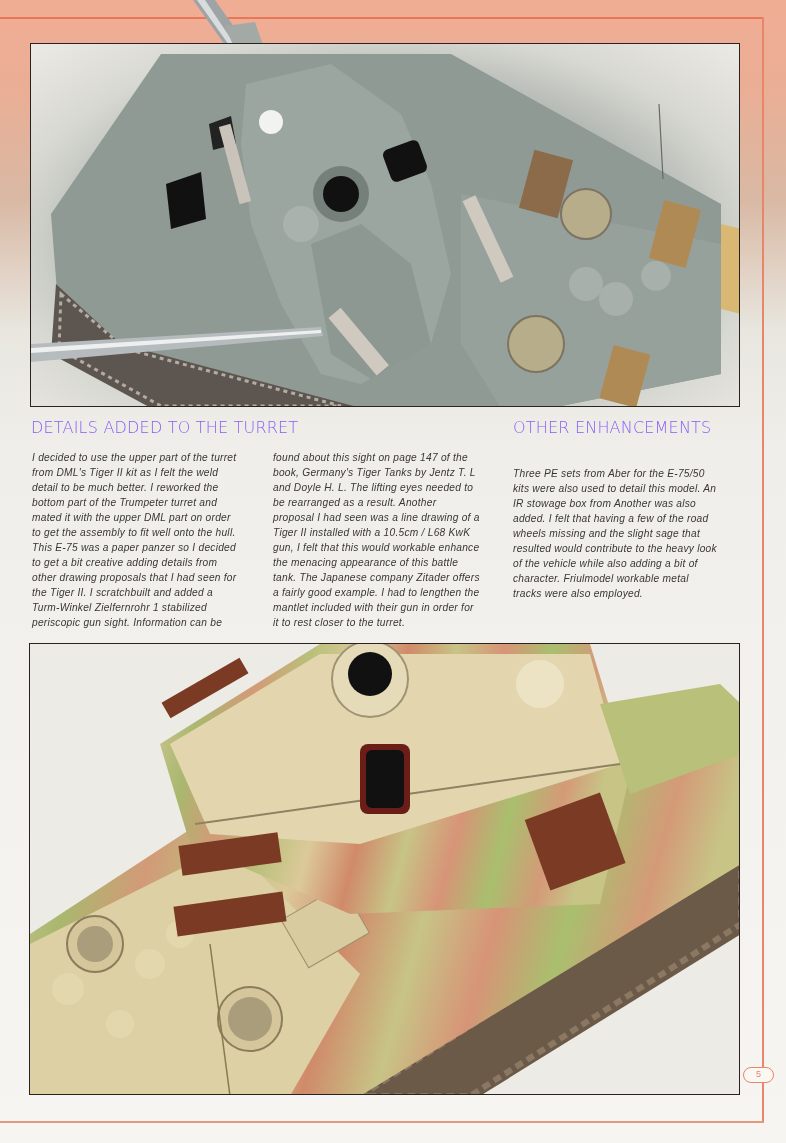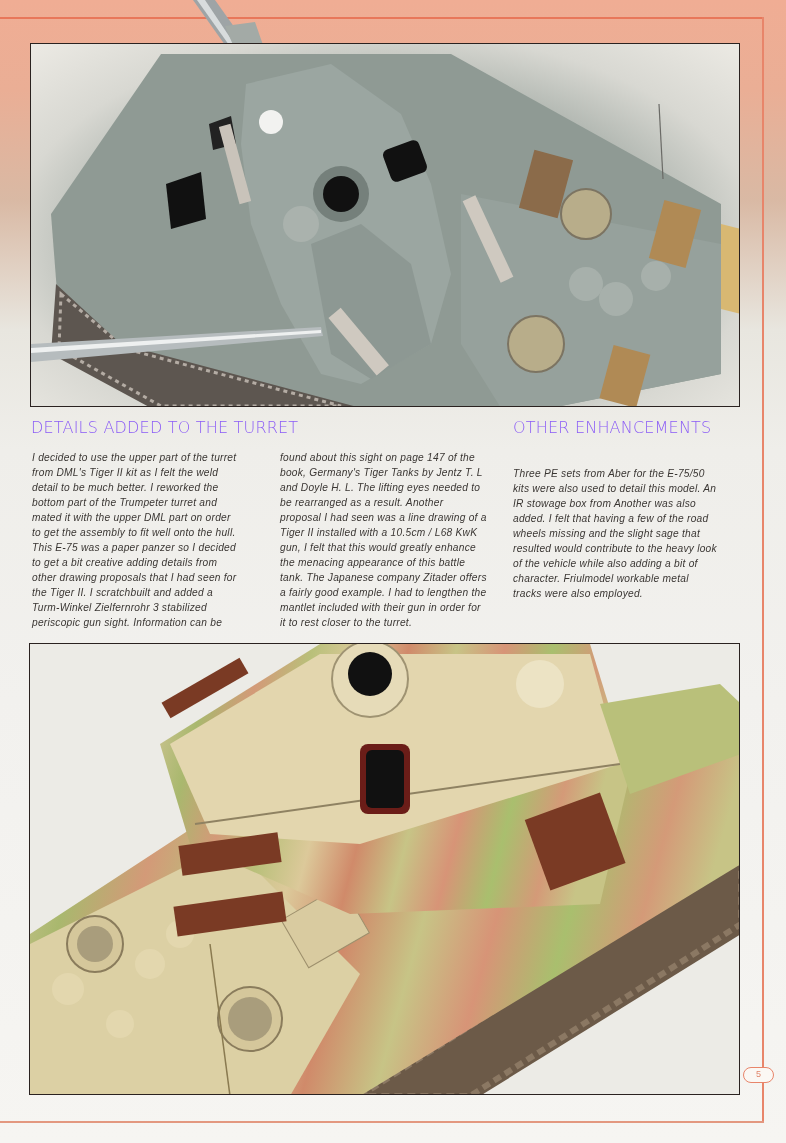--- a/index.html
+++ b/index.html
@@ -126,32 +126,32 @@
   <p>I decided to use the upper part of the turret</p>
   <p>from DML's Tiger II kit as I felt the weld</p>
   <p>detail to be much better. I reworked the</p>
   <p>bottom part of the Trumpeter turret and</p>
   <p>mated it with the upper DML part on order</p>
   <p>to get the assembly to fit well onto the hull.</p>
   <p>This E-75 was a paper panzer so I decided</p>
   <p>to get a bit creative adding details from</p>
   <p>other drawing proposals that I had seen for</p>
   <p>the Tiger II. I scratchbuilt and added a</p>
-  <p>Turm-Winkel Zielfernrohr 3 stabilized</p>
+  <p>Turm-Winkel Zielfernrohr 1 stabilized</p>
   <p>periscopic gun sight. Information can be</p>
 </div>
 
-<div class="col-text" style="left:273px;top:450px;margin-left:7px;">
+<div class="col-text" style="left:273px;top:450px;">
   <p>found about this sight on page 147 of the</p>
   <p>book, Germany's Tiger Tanks by Jentz T. L</p>
   <p>and Doyle H. L. The lifting eyes needed to</p>
   <p>be rearranged as a result. Another</p>
   <p>proposal I had seen was a line drawing of a</p>
   <p>Tiger II installed with a 10.5cm / L68 KwK</p>
-  <p>gun, I felt that this would greatly enhance</p>
+  <p>gun, I felt that this would workable enhance</p>
   <p>the menacing appearance of this battle</p>
   <p>tank. The Japanese company Zitader offers</p>
   <p>a fairly good example. I had to lengthen the</p>
   <p>mantlet included with their gun in order for</p>
   <p>it to rest closer to the turret.</p>
 </div>
 
 <div class="col-text" style="left:513px;top:466px;">
   <p>Three PE sets from Aber for the E-75/50</p>
   <p>kits were also used to detail this model. An</p>

